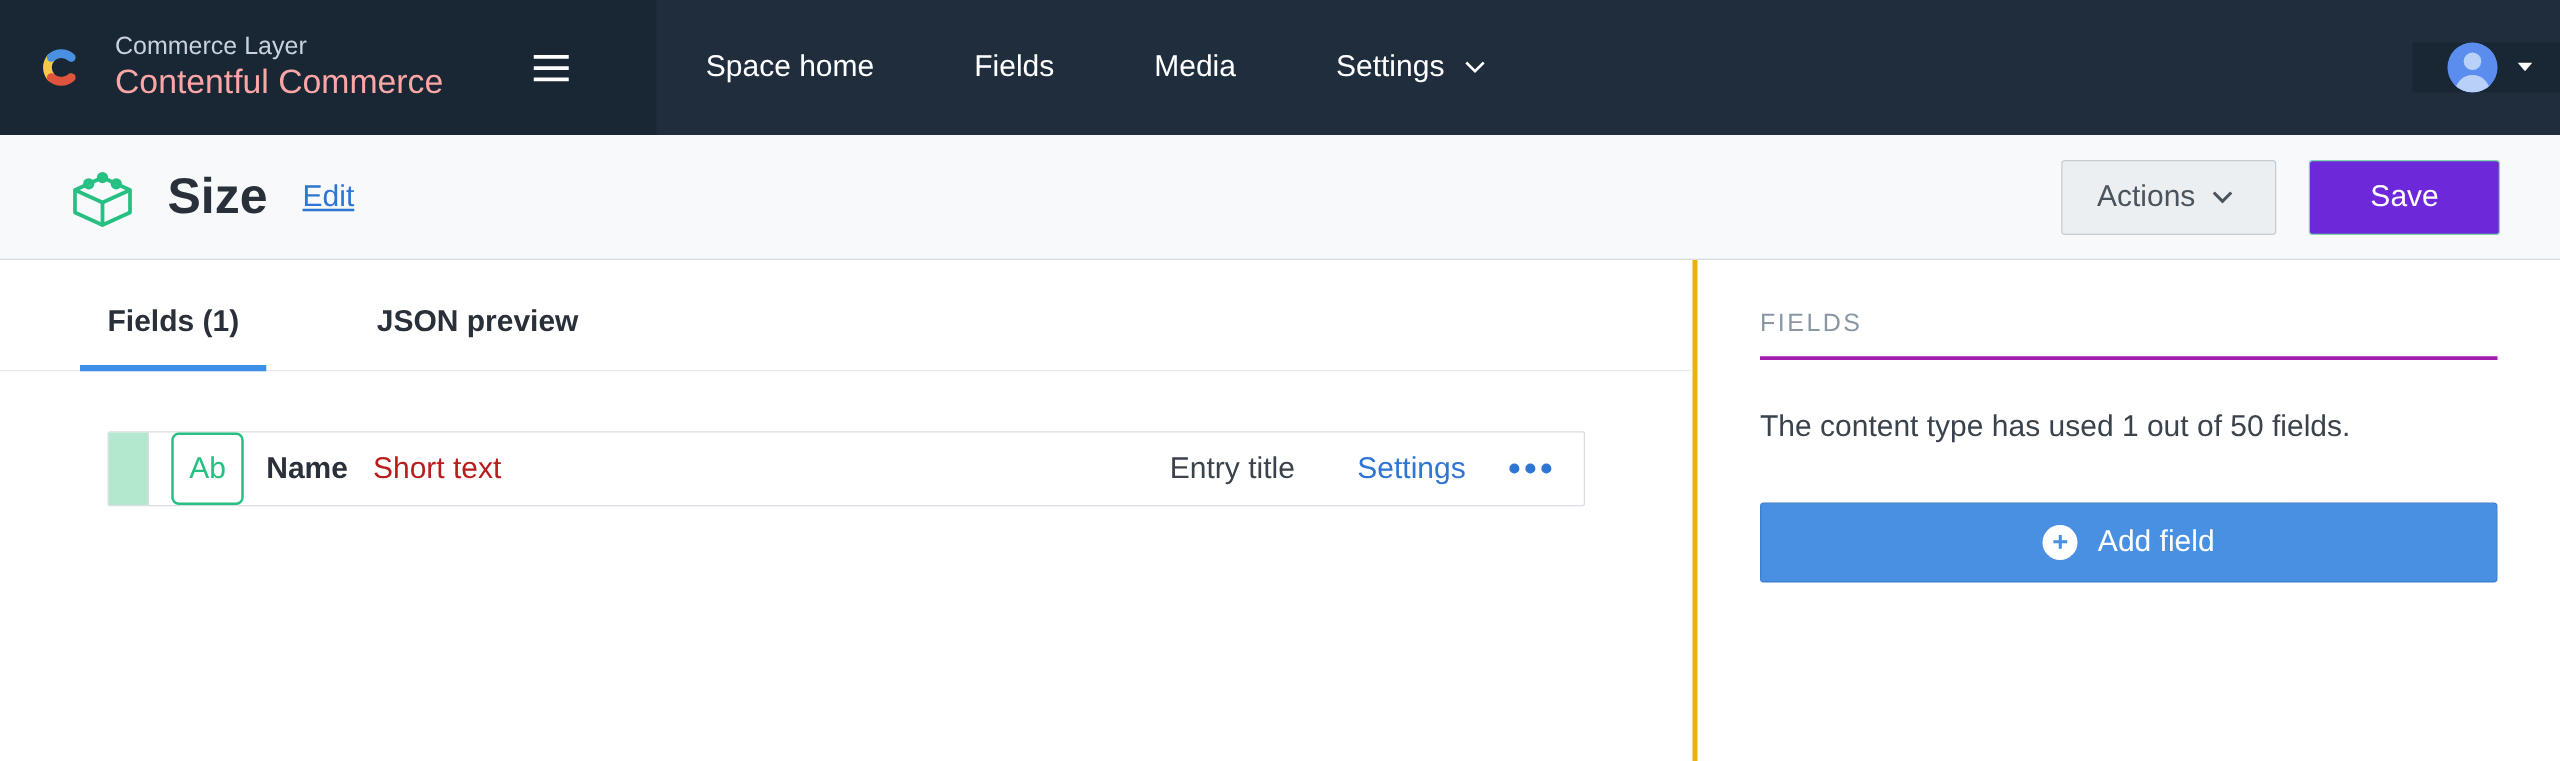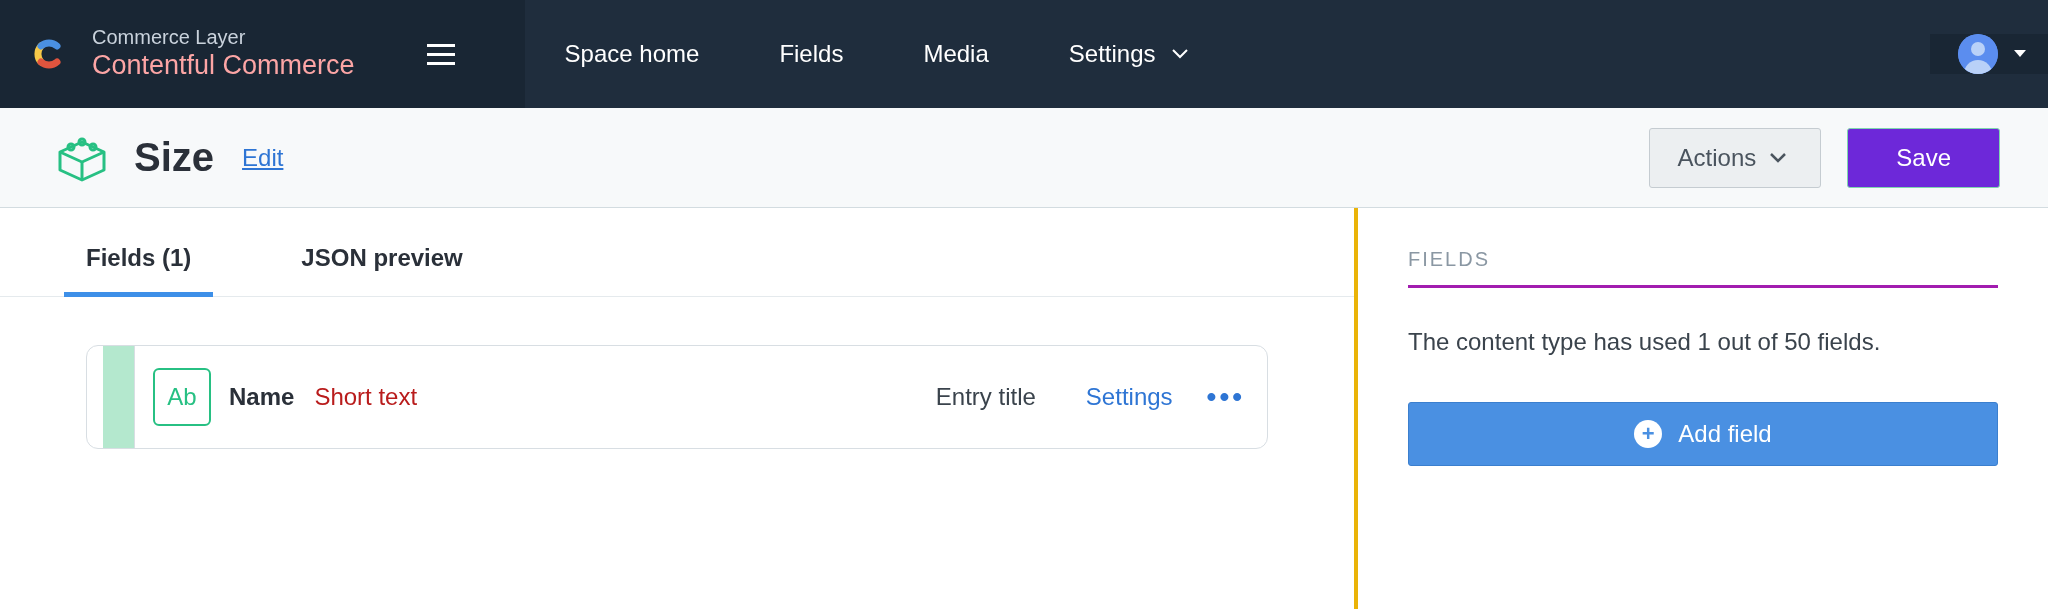--- a/index.html
+++ b/index.html
@@ -37,21 +37,21 @@
   .body-split { display: flex; height: calc(609px - 108px - 100px); }
   .left-pane { flex: 1; border-right: 4px solid #eab308; display: flex; flex-direction: column; }
   .right-pane { width: 690px; padding: 40px 50px 0 50px; }
   
   .tabs { display: flex; align-items: flex-end; padding: 36px 0 0 86px; border-bottom: 1px solid #e5eaed; }
   .tab { font-size: 24px; font-weight: 600; color: #2a3039; padding: 0 0 24px 0; margin-right: 110px; cursor: pointer; position: relative; }
   .tab:not(.active) { font-weight: 700; color: #2a3039; }
   .tab.active::after { content: ""; position: absolute; left: -22px; right: -22px; bottom: -1px; height: 5px; background: #3d8fe8; }
   
   .fields-area { padding: 48px 86px 0 86px; }
-  .field-row { display: flex; align-items: center; height: 104px; border: 1px solid #d8dee3; border-radius: 12px; background: #fff; padding-left: 16px; }
+  .field-row { display: flex; align-items: center; height: 60px; border: 1px solid #d8dee3; border-radius: 2px; background: #fff; }
   .drag-handle { width: 32px; align-self: stretch; background: #b4e8ce; border-right: 1px solid #d8dee3; cursor: grab; }
   .field-type-icon { width: 58px; height: 58px; margin: 0 18px 0 18px; border: 2px solid #27c083; border-radius: 6px; display: flex; align-items: center; justify-content: center; color: #27c083; font-size: 24px; font-weight: 500; }
   .field-name { font-size: 24px; font-weight: 700; margin-right: 20px; }
   .field-sub { font-size: 24px; color: #b91c1c; }
   .field-spacer { flex: 1; }
   .entry-title { font-size: 24px; color: #3a434c; margin-right: 50px; }
   .field-settings { font-size: 24px; color: #2e75d4; margin-right: 34px; cursor: pointer; }
   .field-more { color: #2e75d4; cursor: pointer; padding: 0 22px 0 0; letter-spacing: 3px; font-size: 28px; font-weight: 700; }
   
   .right-heading { font-size: 20px; letter-spacing: 2px; color: #8a97a3; font-weight: 500; padding-bottom: 14px; border-bottom: 3px solid #a21caf; }

